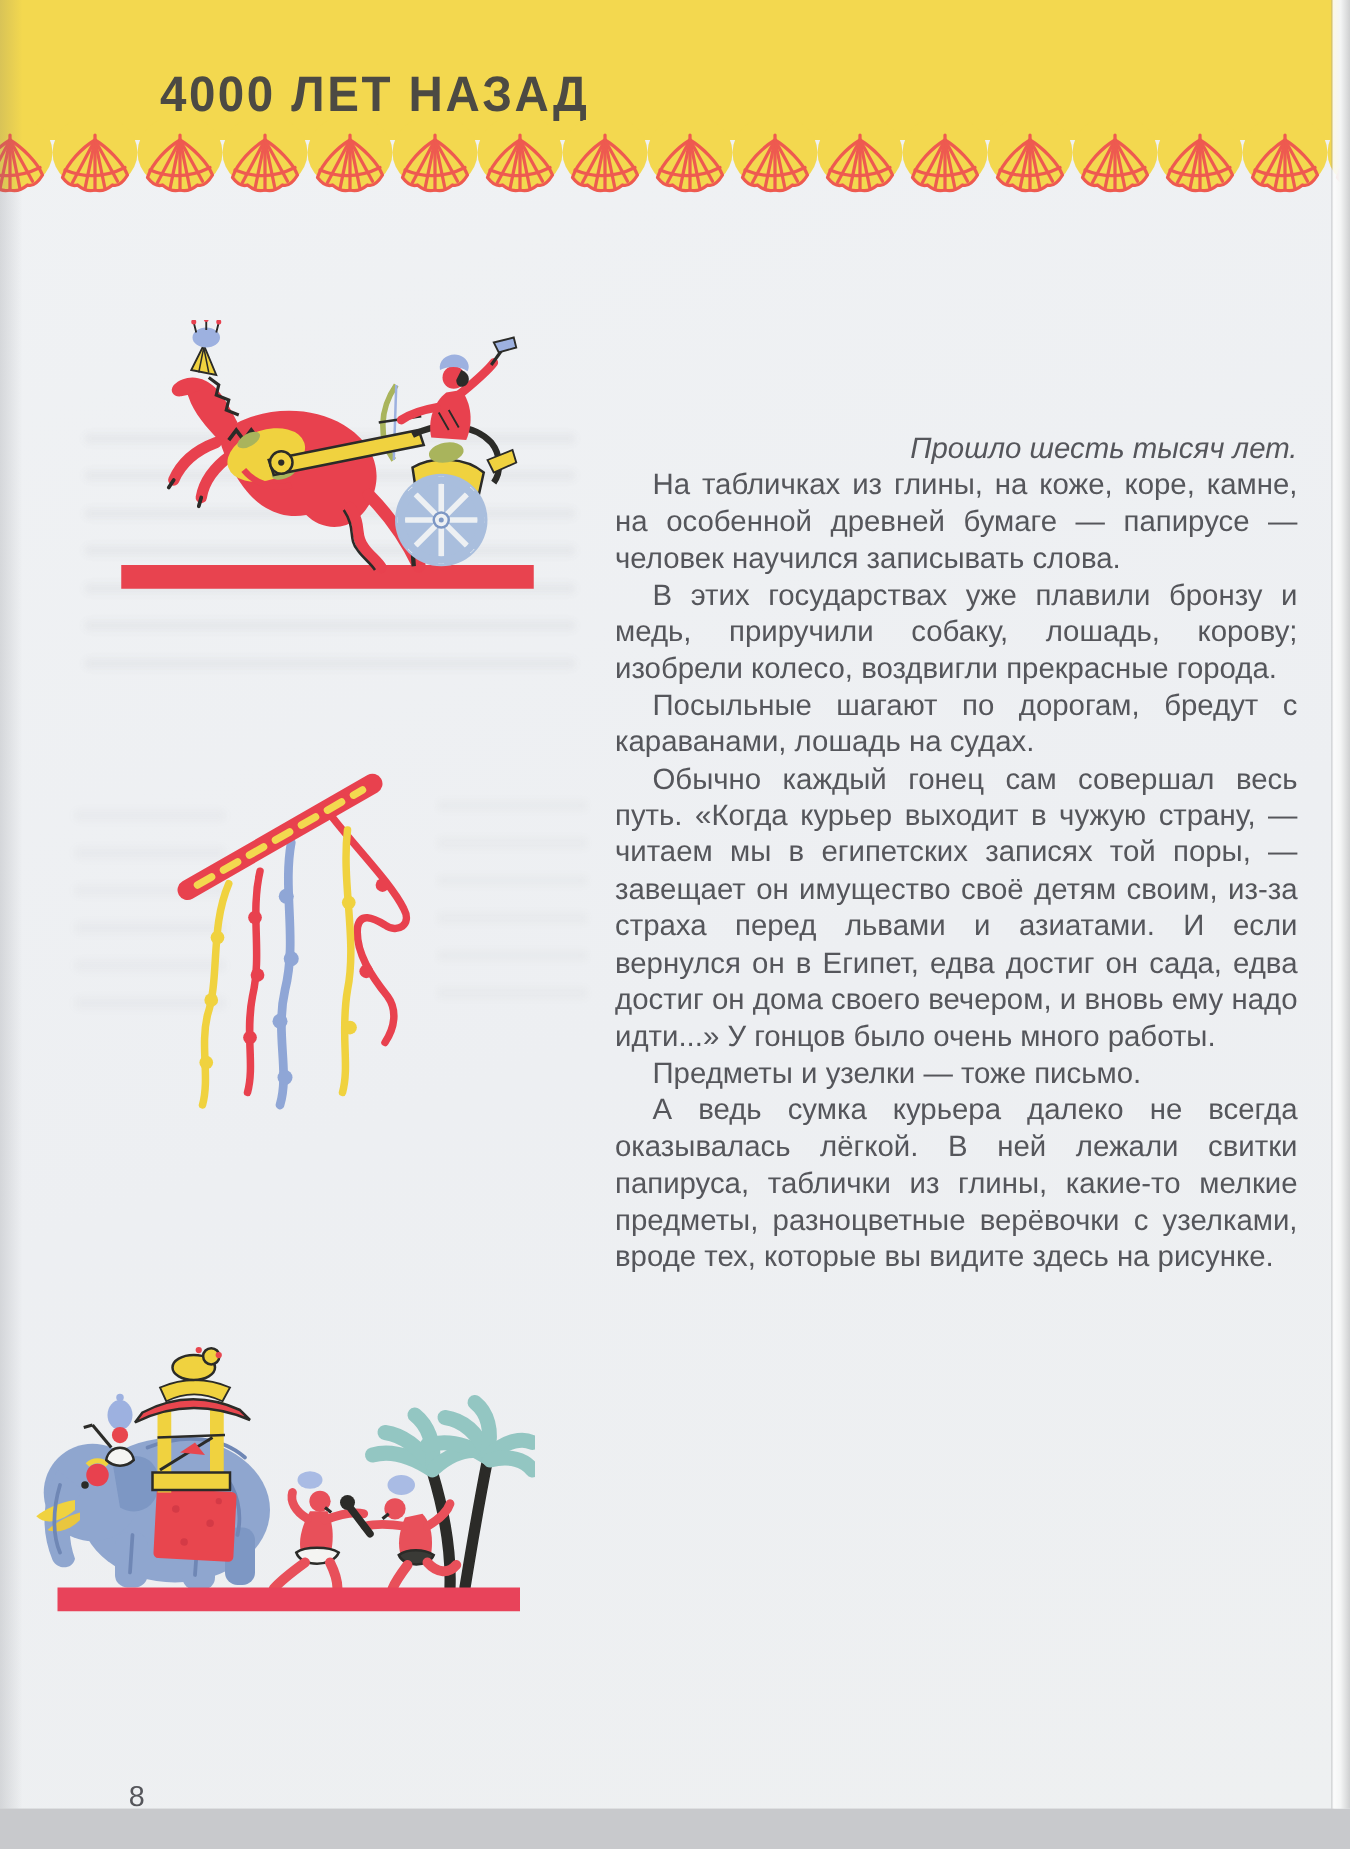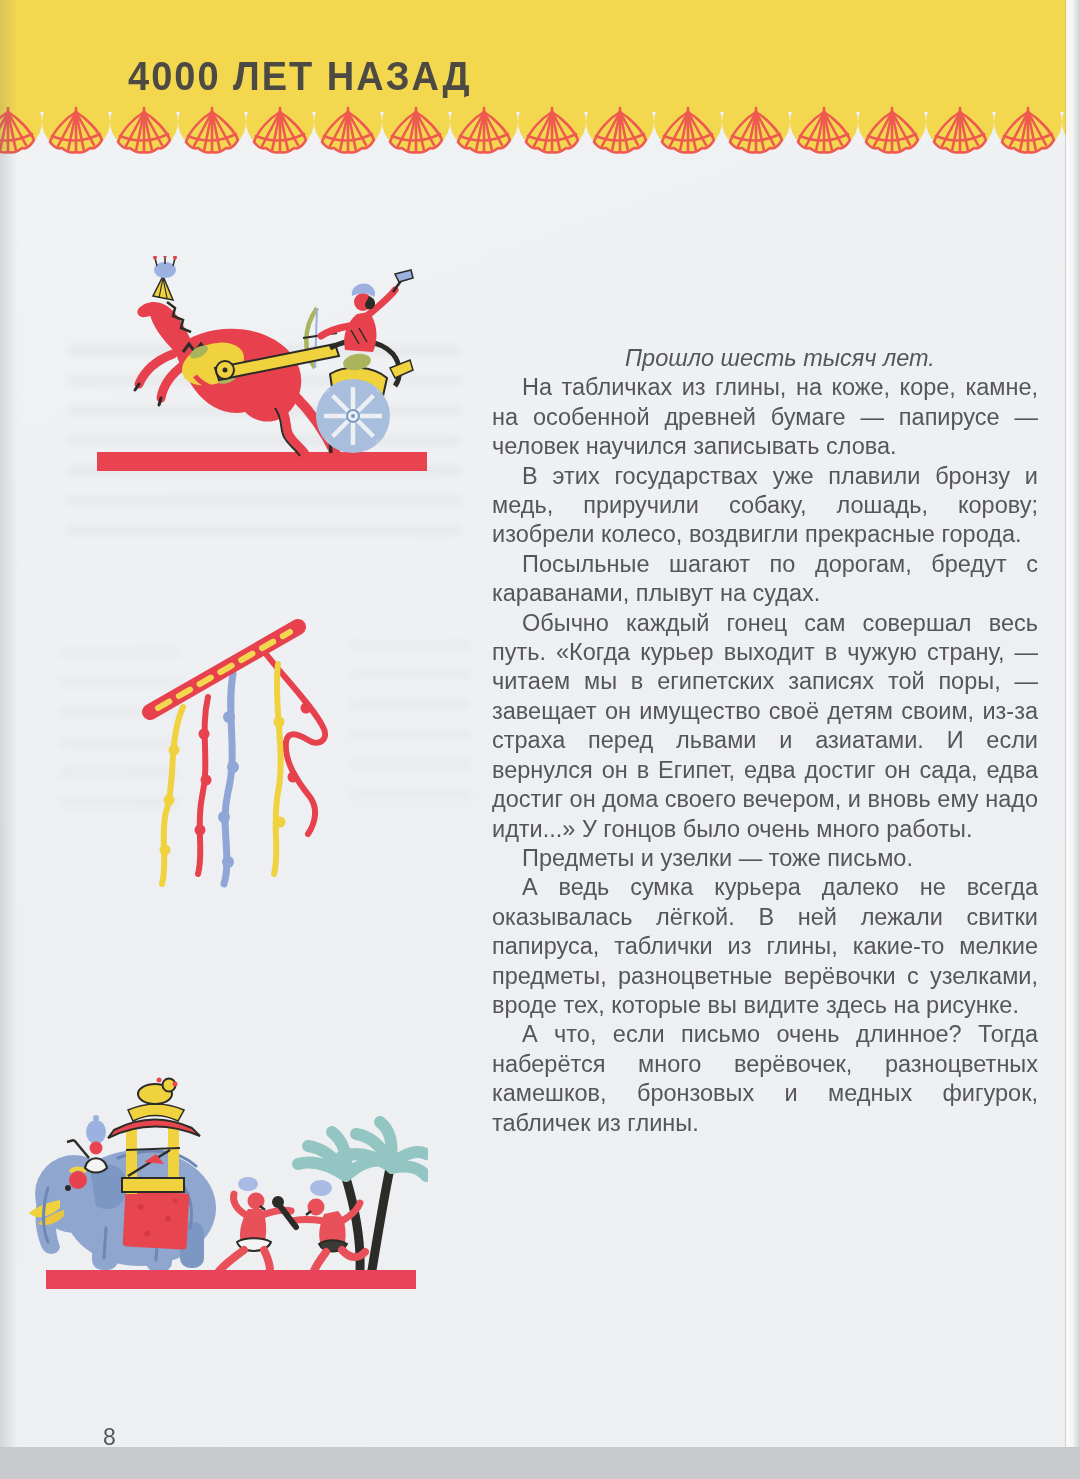--- a/index.html
+++ b/index.html
@@ -16,21 +16,21 @@
     transform:scaleY(1.05);transform-origin:left top;white-space:nowrap;
   }
   .ornaments{position:absolute;left:0;top:96px;width:1080px;height:66px;}
   
   .text-col{
     position:absolute;left:492px;top:344px;width:546px;
     font-size:23.5px;line-height:29.4px;color:#55565b;
     text-align:justify;
   }
   .text-col p{margin:0;text-indent:30px;}
-  .text-col p.lead{font-style:italic;text-align:center;}
+  .text-col p.lead{font-style:italic;text-align:right;}
   
   .illus{position:absolute;}
   .illus-chariot{left:95px;top:256px;width:335px;height:218px;}
   .illus-cords{left:138px;top:612px;width:215px;height:285px;}
   .illus-elephant{left:28px;top:1058px;width:400px;height:240px;}
   
   .ghost{
     position:absolute;filter:blur(3px);
     background:repeating-linear-gradient(180deg,
       rgba(128,130,140,0.10) 0 9px, rgba(128,130,140,0) 9px 30px);
@@ -297,25 +297,24 @@
       <path d="M298,194 C292,202 288,208 286,213" fill="none" stroke="#e8505a" stroke-width="8" stroke-linecap="round"></path>
       <path d="M314,192 C322,201 331,201 337,194" fill="none" stroke="#e8505a" stroke-width="8" stroke-linecap="round"></path>
     </g>
     <rect x="18" y="212" width="370" height="19" fill="#e8435a"></rect>
   </svg>
 
   <div class="text-col">
     <p class="lead">Прошло шесть тысяч лет.</p>
     <p>На табличках из глины, на коже, коре, камне, на особенной древней бумаге — папирусе — человек научился записывать слова.</p>
     <p>В этих государствах уже плавили бронзу и медь, приручили собаку, лошадь, корову; изобрели колесо, воздвигли прекрасные города.</p>
-    <p>Посыльные шагают по дорогам, бредут с караванами, плывут на судах.</p>
+    <p>Посыльные шагают по дорогам, бредут с караванами, лошадь на судах.</p>
     <p>Обычно каждый гонец сам совершал весь путь. «Когда курьер выходит в чужую страну, — читаем мы в египетских записях той поры, — завещает он имущество своё детям своим, из-за страха перед львами и азиатами. И если вернулся он в Египет, едва достиг он сада, едва достиг он дома своего вечером, и вновь ему надо идти...» У гонцов было очень много работы.</p>
     <p>Предметы и узелки — тоже письмо.</p>
     <p>А ведь сумка курьера далеко не всегда оказывалась лёгкой. В ней лежали свитки папируса, таблички из глины, какие-то мелкие предметы, разноцветные верёвочки с узелками, вроде тех, которые вы видите здесь на рисунке.</p>
-    <p>А что, если письмо очень длинное? Тогда наберётся много верёвочек, разноцветных камешков, бронзовых и медных фигурок, табличек из глины.</p>
   </div>
 
   <div class="page-number">8</div>
 
   <div class="edge-left"></div>
   <div class="edge-right-line"></div>
   <div class="edge-right"></div>
 </div>
 
 </body></html>

